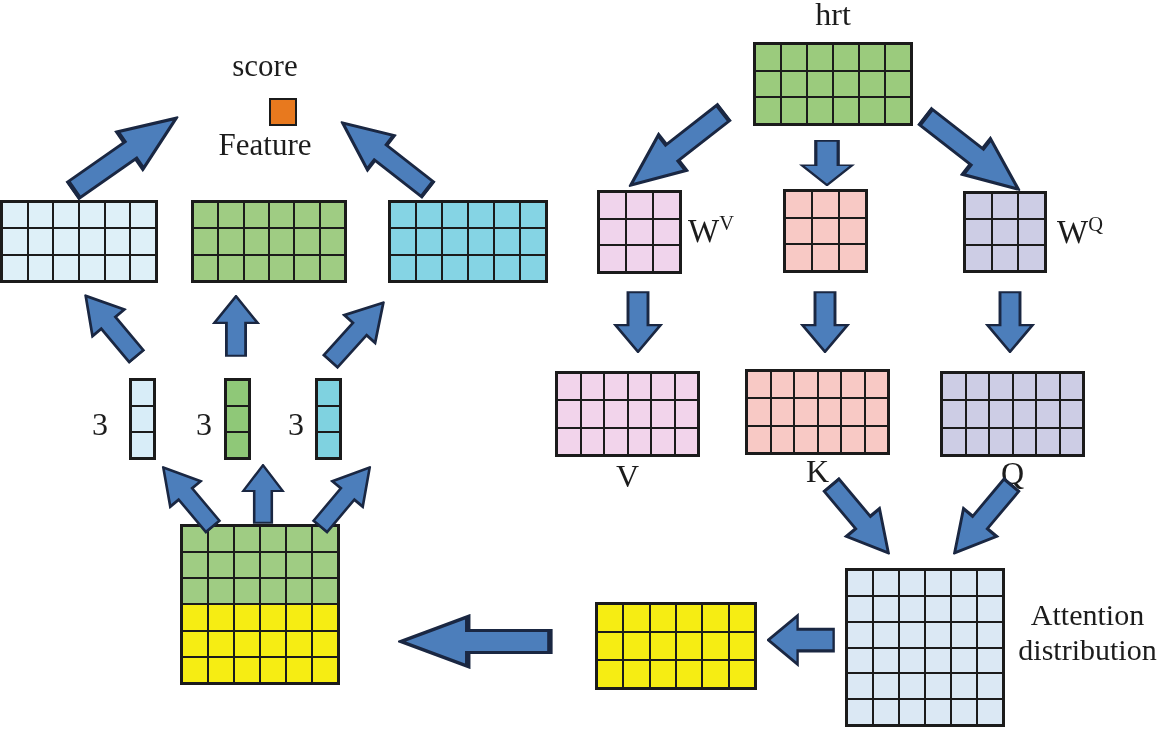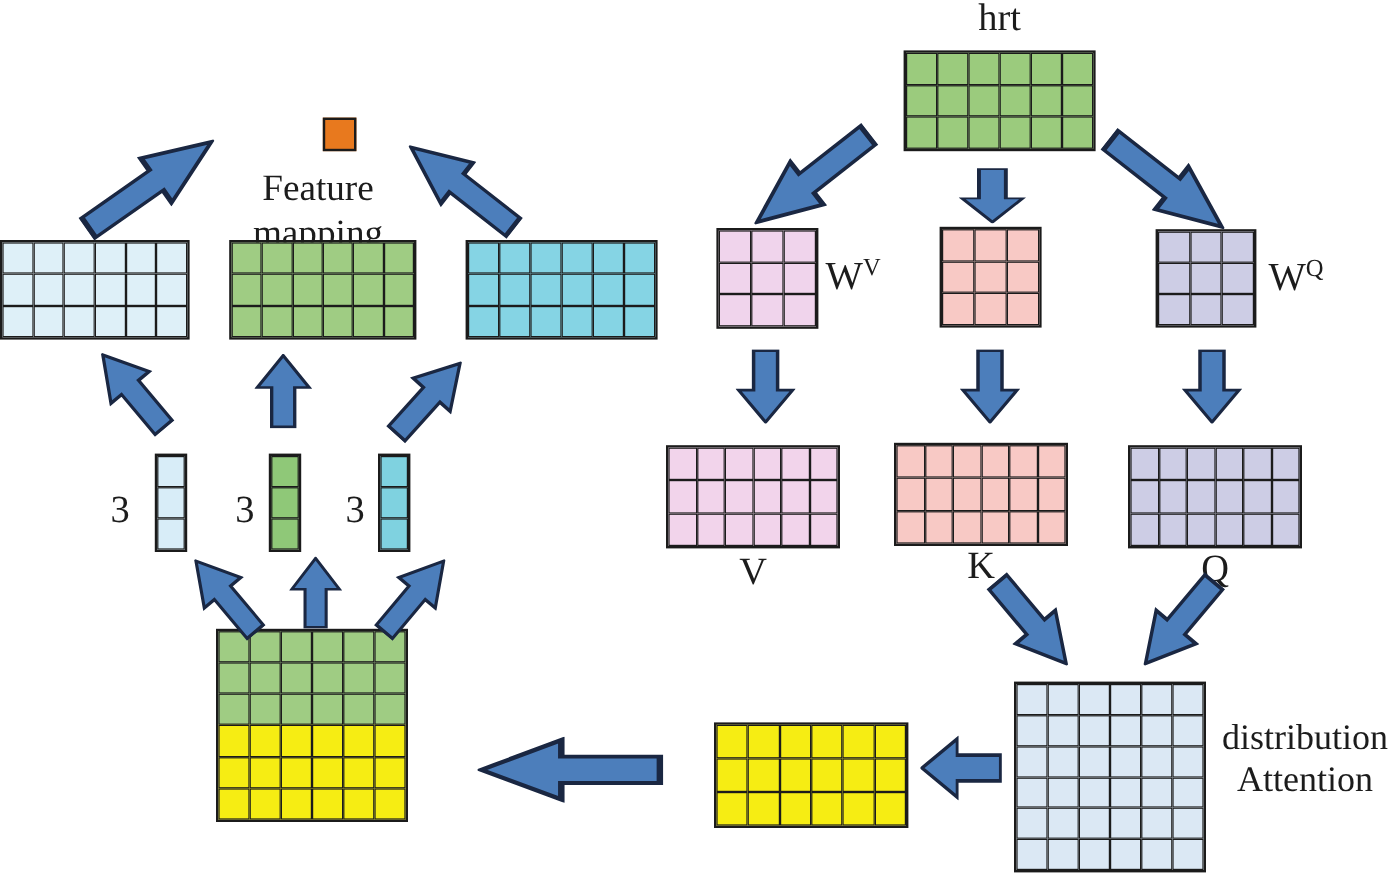--- a/index.html
+++ b/index.html
@@ -31,21 +31,21 @@
   .m-v          { left:555px; top:371px; width:145px; height:86px; }
   .m-k          { left:745px; top:369px; width:145px; height:86px; }
   .m-q          { left:940px; top:371px; width:145px; height:86px; }
   .m-att        { left:845px; top:568px; width:160px; height:159px; }
   .m-output     { left:595px; top:602px; width:162px; height:88px; }
 
   
   .l-hrt    { left:753px;  top:-4px;  width:160px; font-size:32px; }
   .l-score  { left:195px;  top:48px;  width:140px; font-size:31px; }
   .score-box{ left:269px;  top:98px;  width:28px;  height:28px; }
-  .l-fm     { left:160px;  top:126px; width:210px; font-size:31px; line-height:37px;margin-top:12px; }
+  .l-fm     { left:160px;  top:126px; width:210px; font-size:31px; line-height:37px; }
   .l-wv     { left:688px;  top:212px; font-size:33px; text-align:left; }
   .l-wq     { left:1057px; top:213px; font-size:33px; text-align:left; }
   .l-v      { left:555px;  top:458px; width:145px; font-size:32px; }
   .l-k      { left:745px;  top:453px; width:145px; font-size:32px; }
   .l-q      { left:940px;  top:455px; width:145px; font-size:32px; }
   .l-att    { left:1010px; top:597px; width:155px; font-size:30px; line-height:35px; }
   .l-output { left:595px;  top:694px; width:162px; font-size:32px; }
   .l-dim1   { left:85px;   top:406px; width:30px; font-size:32px; }
   .l-dim2   { left:189px;  top:406px; width:30px; font-size:32px; }
   .l-dim3   { left:281px;  top:406px; width:30px; font-size:32px; }
@@ -68,24 +68,24 @@
   .a15 { left:794px; top:297px; width:62px;  height:50px; --rot:90deg; }
   .a16 { left:979px; top:297px; width:62px;  height:50px; --rot:90deg; }
   .a17 { left:814px; top:495px; width:92px;  height:48px; --rot:50deg; }
   .a18 { left:937px; top:495px; width:92px;  height:48px; --rot:130deg; }
 </style>
 </head>
 <body>
 
 <div class="canvas">
 
+  <div class="label l-score">score</div>
   <div class="score-box" style="background: rgb(232, 121, 30);"></div>
   <div class="label l-fm">
     <div>Feature</div>
-    <div>mapping</div>
   </div>
 
   <div class="matrix m-feat-blue" style="grid-template-columns: repeat(6, 1fr); grid-template-rows: repeat(3, 1fr);">
       <div class="cell" style="background: rgb(222, 240, 248);"></div>
       <div class="cell" style="background: rgb(222, 240, 248);"></div>
       <div class="cell" style="background: rgb(222, 240, 248);"></div>
       <div class="cell" style="background: rgb(222, 240, 248);"></div>
       <div class="cell" style="background: rgb(222, 240, 248);"></div>
       <div class="cell" style="background: rgb(222, 240, 248);"></div>
       <div class="cell" style="background: rgb(222, 240, 248);"></div>
@@ -355,22 +355,22 @@
       <div class="cell" style="background: rgb(219, 232, 244);"></div>
       <div class="cell" style="background: rgb(219, 232, 244);"></div>
       <div class="cell" style="background: rgb(219, 232, 244);"></div>
       <div class="cell" style="background: rgb(219, 232, 244);"></div>
       <div class="cell" style="background: rgb(219, 232, 244);"></div>
       <div class="cell" style="background: rgb(219, 232, 244);"></div>
       <div class="cell" style="background: rgb(219, 232, 244);"></div>
       <div class="cell" style="background: rgb(219, 232, 244);"></div>
     </div>
   <div class="label l-att">
+    <div>Attention</div>
     <div>distribution</div>
-    <div>Attention</div>
   </div>
 
   <div class="matrix m-output" style="grid-template-columns: repeat(6, 1fr); grid-template-rows: repeat(3, 1fr);">
       <div class="cell" style="background: rgb(246, 237, 19);"></div>
       <div class="cell" style="background: rgb(246, 237, 19);"></div>
       <div class="cell" style="background: rgb(246, 237, 19);"></div>
       <div class="cell" style="background: rgb(246, 237, 19);"></div>
       <div class="cell" style="background: rgb(246, 237, 19);"></div>
       <div class="cell" style="background: rgb(246, 237, 19);"></div>
       <div class="cell" style="background: rgb(246, 237, 19);"></div>

